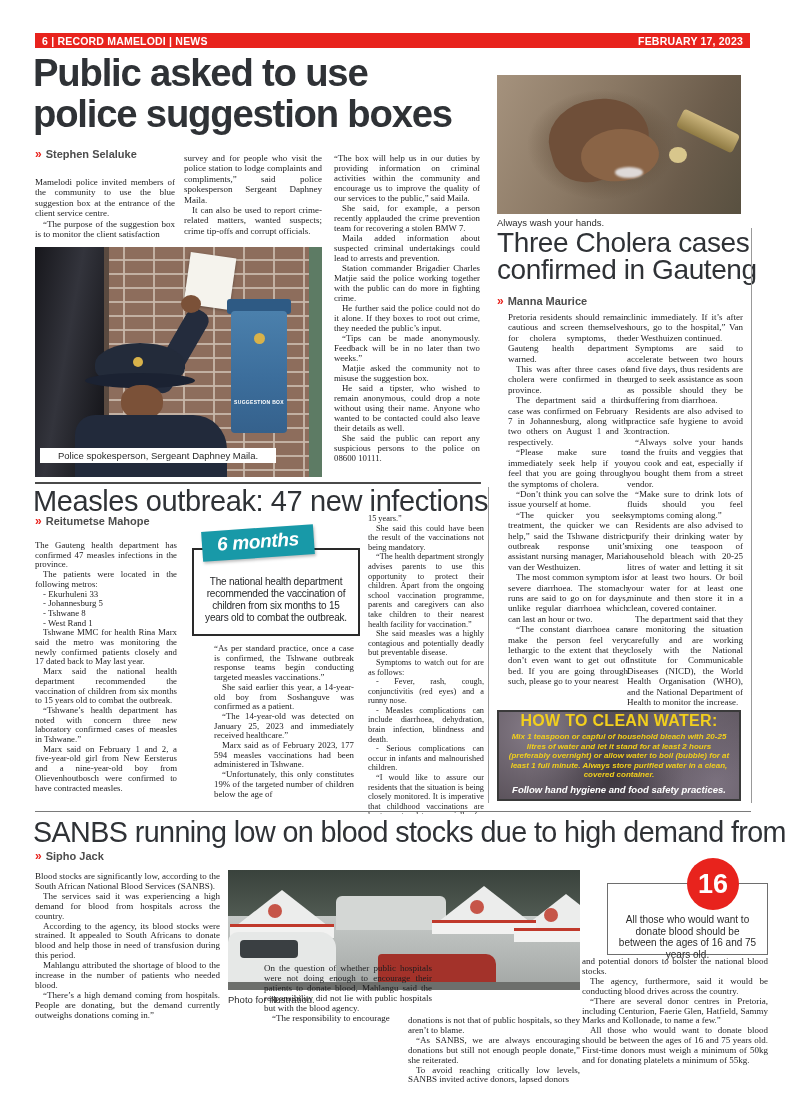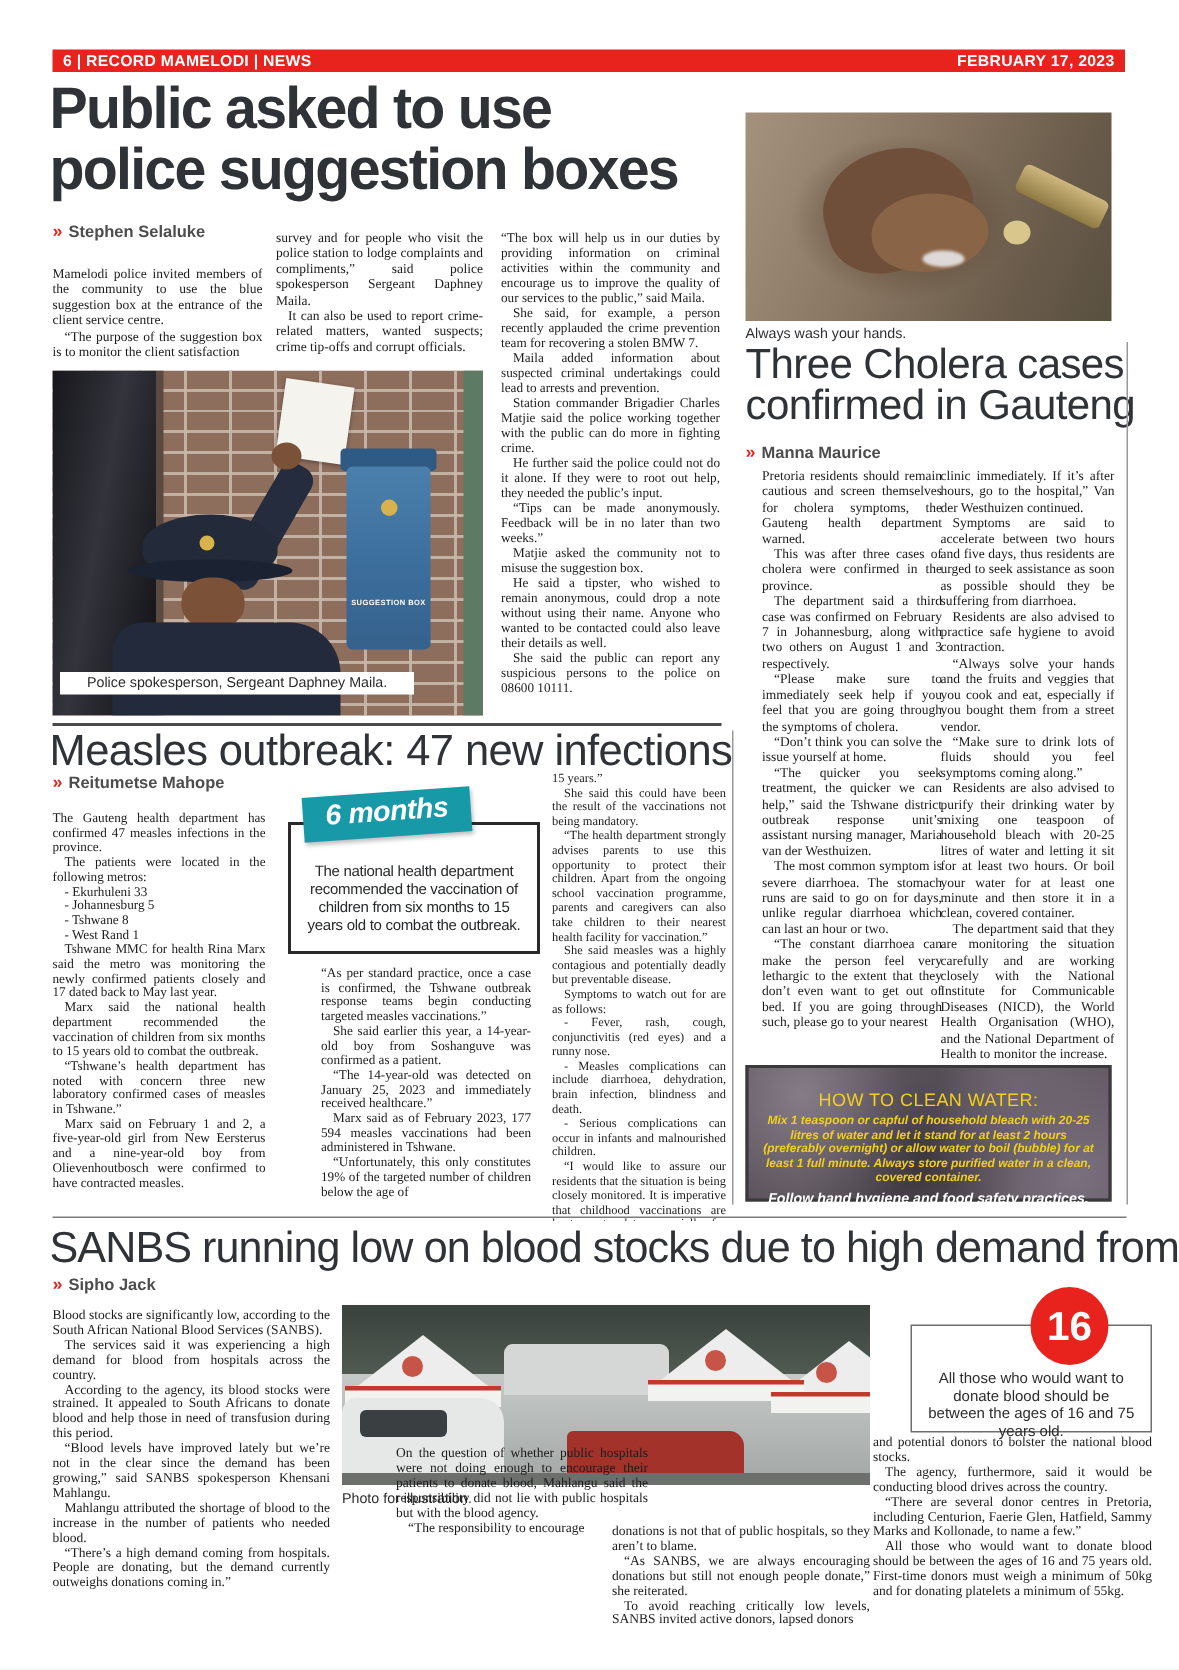--- a/index.html
+++ b/index.html
@@ -145,21 +145,21 @@
     line-height:11.5px; color:#2c2c2c; }
   
   .water-box { position:absolute; left:497px; top:710px; width:244px; height:91px;
     border:2px solid #3a3a3a; box-sizing:border-box; text-align:center;
     background-color:#554d55;
     background-image:
       radial-gradient(circle at 15% 20%, #867c88, transparent 42%),
       radial-gradient(circle at 75% 15%, #6e6570, transparent 40%),
       radial-gradient(circle at 45% 60%, #39333c, transparent 55%),
       radial-gradient(circle at 90% 80%, #7c7280, transparent 45%); }
-  .wb-title { margin-top:14px; color:#f2cf1d; font-weight:400; font-size:12px; letter-spacing:.3px; }
+  .wb-title { margin-top:0; color:#f2cf1d; font-weight:700; font-size:16px; letter-spacing:.3px; }
   .wb-body { margin:2px 8px 0; color:#f2cf1d; font-weight:700; font-style:italic;
     font-size:8px; line-height:9.5px; }
   .wb-footer { margin-top:4px; color:#ffffff; font-weight:700; font-style:italic; font-size:9.5px; }
 </style>
 </head>
 <body>
 
 <div class="page">
 
   <div class="topbar">
@@ -178,21 +178,21 @@
     </div>
   <div class="body-col pcol2">
       <p>survey and for people who visit the police station to lodge complaints and compliments,” said police spokesperson Sergeant Daphney Maila.</p>
       <p>It can also be used to report crime-related matters, wanted suspects; crime tip-offs and corrupt officials.</p>
     </div>
   <div class="body-col pcol3">
       <p>“The box will help us in our duties by providing information on criminal activities within the community and encourage us to improve the quality of our services to the public,” said Maila.</p>
       <p>She said, for example, a person recently applauded the crime prevention team for recovering a stolen BMW 7.</p>
       <p>Maila added information about suspected criminal undertakings could lead to arrests and prevention.</p>
       <p>Station commander Brigadier Charles Matjie said the police working together with the public can do more in fighting crime.</p>
-      <p>He further said the police could not do it alone. If they were to root out help, they needed the public’s input.</p>
+      <p>He further said the police could not do it alone. If they boxes to root out crime, they needed the public’s input.</p>
       <p>“Tips can be made anonymously. Feedback will be in no later than two weeks.”</p>
       <p>Matjie asked the community not to misuse the suggestion box.</p>
       <p>He said a tipster, who wished to remain anonymous, could drop a note without using their name. Anyone who wanted to be contacted could also leave their details as well.</p>
       <p>She said the public can report any suspicious persons to the police on 08600 10111.</p>
     </div>
 
   <div class="photo photo-police">
     <div class="shape pp-window"></div>
     <div class="shape pp-green"></div>
     <div class="shape pp-paper"></div>
@@ -296,21 +296,20 @@
 
   <div class="hrule2"></div>
   <div class="hl hl-sanbs">SANBS running low on blood stocks due to high demand from hospitals</div>
   <div class="byline by-sanbs">
     <span class="chev">»</span><span>Sipho Jack</span>
   </div>
   <div class="body-col scol scol1">
       <p>Blood stocks are significantly low, according to the South African National Blood Services (SANBS).</p>
       <p>The services said it was experiencing a high demand for blood from hospitals across the country.</p>
       <p>According to the agency, its blood stocks were strained. It appealed to South Africans to donate blood and help those in need of transfusion during this period.</p>
-      <p>“Blood levels have improved lately but we’re not in the clear since the demand has been growing,” said SANBS spokesperson Khensani Mahlangu.</p>
       <p>Mahlangu attributed the shortage of blood to the increase in the number of patients who needed blood.</p>
       <p>“There’s a high demand coming from hospitals. People are donating, but the demand currently outweighs donations coming in.”</p>
     </div>
 
   <div class="photo photo-tents">
     <div class="shape tp-trees"></div>
     <div class="shape tp-tent tp-t1"></div>
     <div class="shape tp-mid"></div>
     <div class="shape tp-tent tp-t2"></div>
     <div class="shape tp-tent tp-t3"></div>

